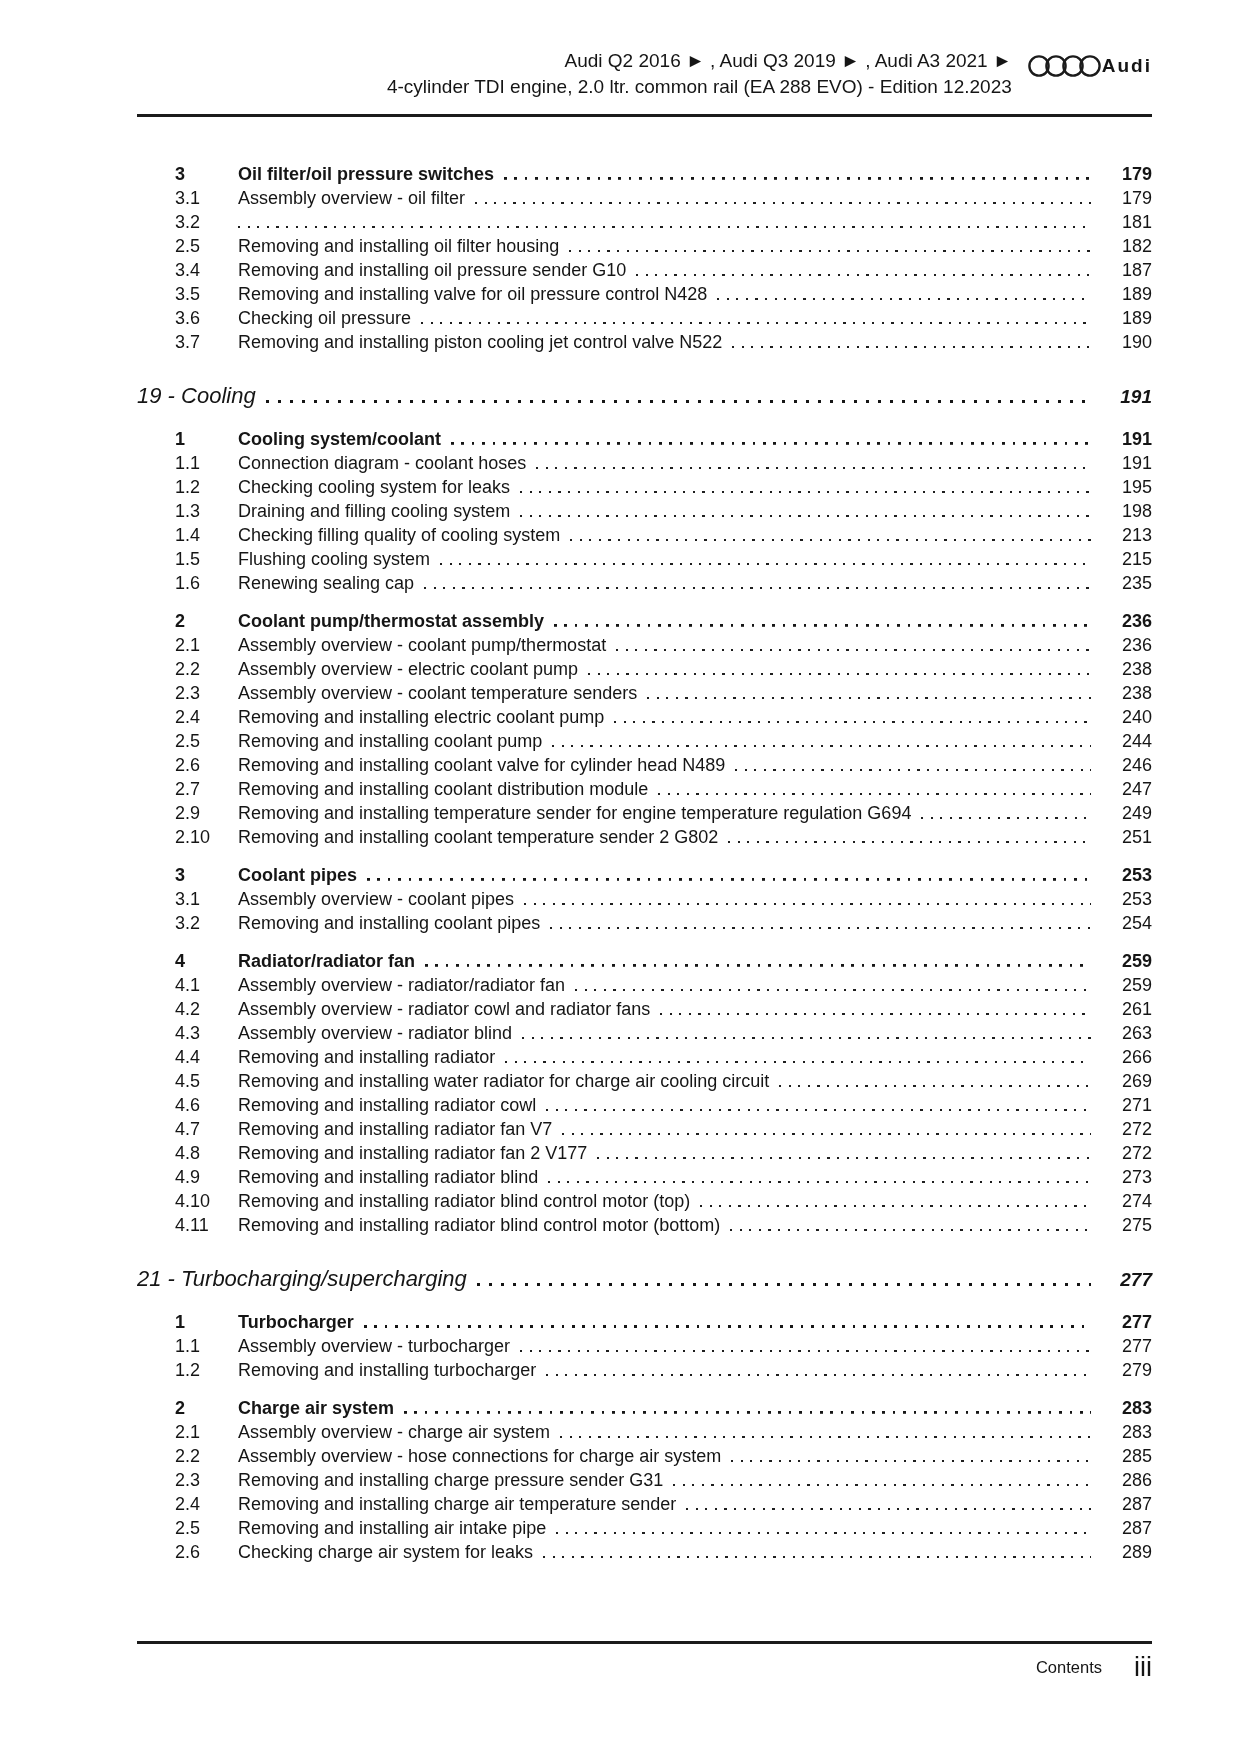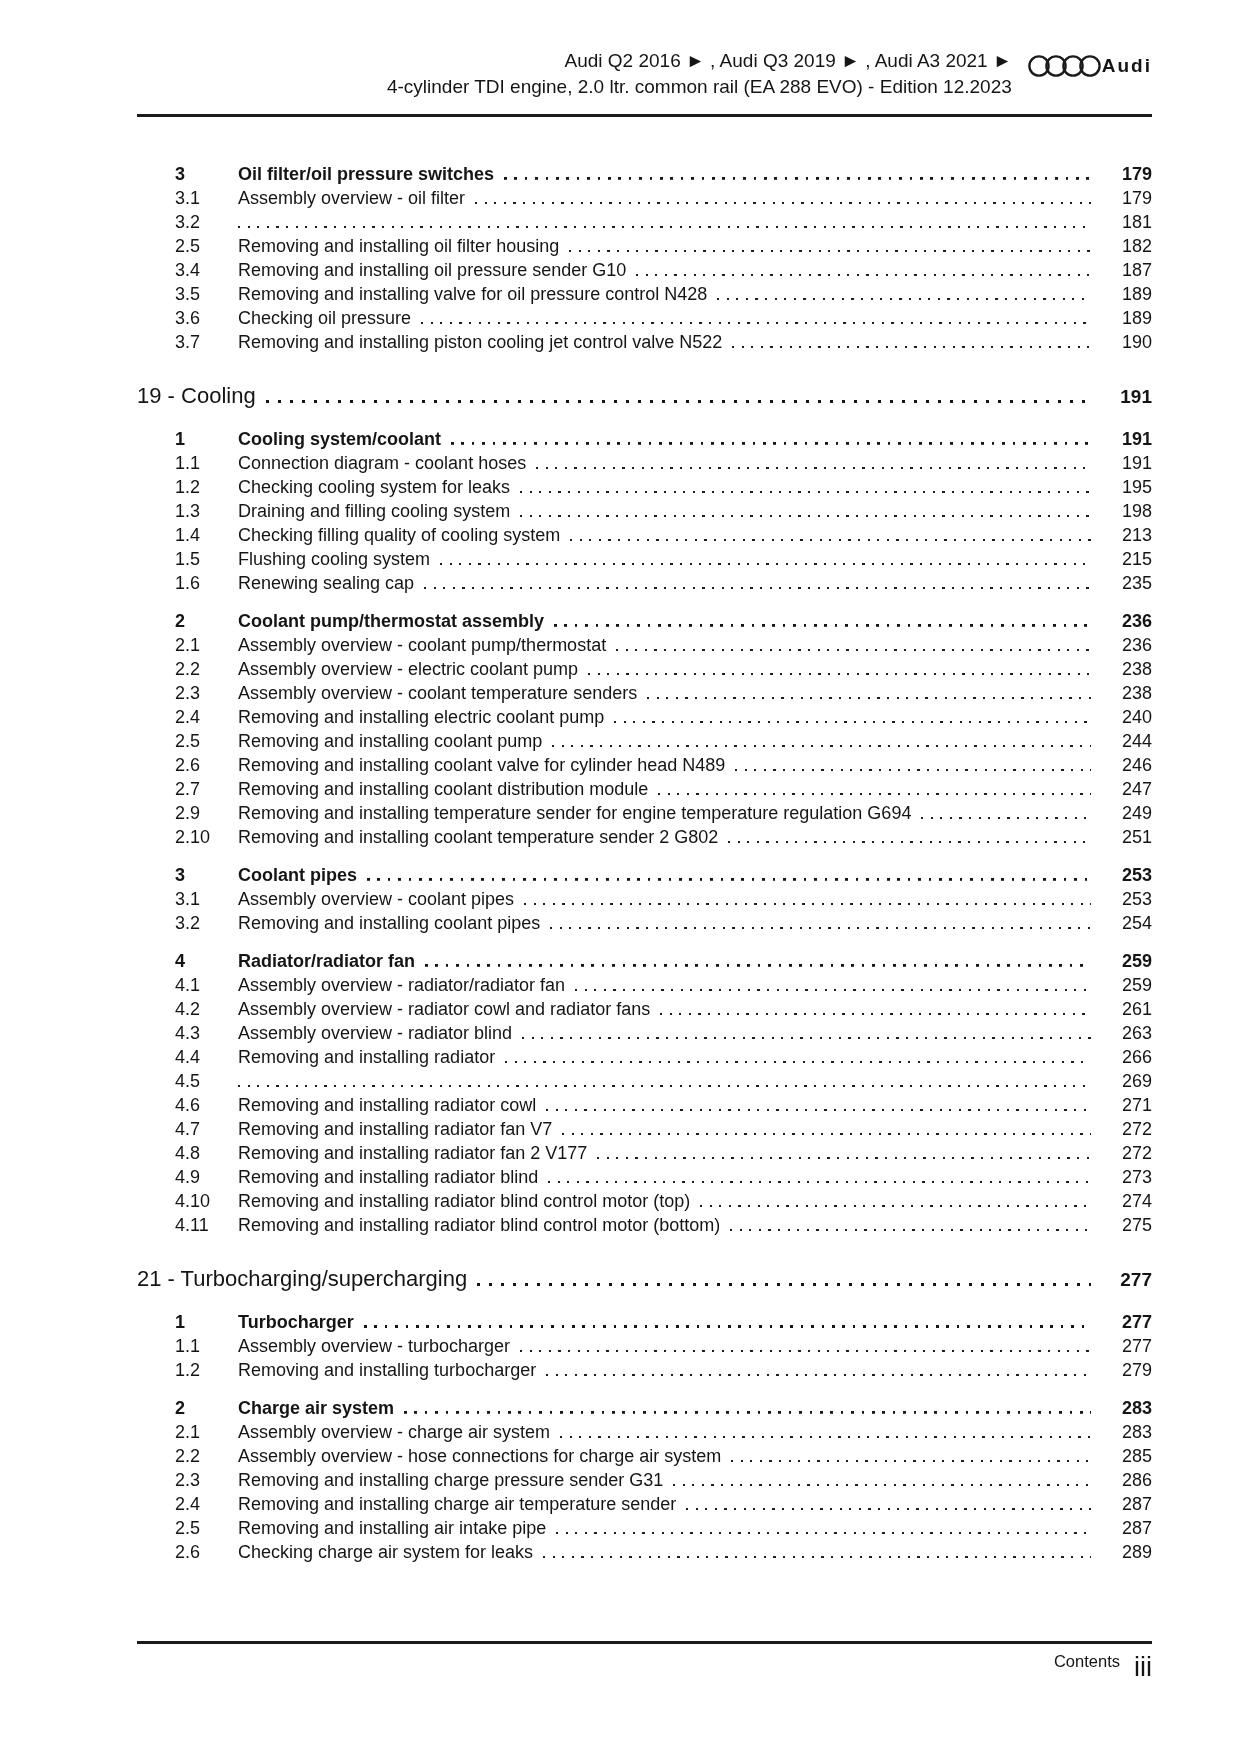--- a/index.html
+++ b/index.html
@@ -39,20 +39,21 @@
     display:flex;align-items:baseline;
     font-size:18px;line-height:24px;
     white-space:nowrap;
   }
   .row.item, .row.section{padding-left:38px;}
   .row.section{font-weight:700;margin-top:14px;}
   .row.chapter{
     font-size:22px;line-height:32px;
     margin-top:26px;margin-bottom:8px;
     padding-left:0;
+    font-style:italic;
   }
   .col-num{flex:0 0 63px;}
   .col-title{flex:0 1 auto;padding-right:10px;overflow:hidden;}
   .leader{
     flex:1 1 10px;height:3px;min-width:8px;
     margin-right:13px;
     background-image:repeating-linear-gradient(90deg,#1e1e1e 0 2.2px,transparent 2.2px 9.6px);
     background-position:left bottom;background-repeat:repeat-x;background-size:100% 2.4px;
   }
   .row.chapter .leader{
@@ -65,21 +66,21 @@
     background-size:100% 2.8px;
   }
   .col-page{flex:0 0 48px;text-align:right;}
   .row.chapter .col-page{font-weight:700;font-size:19px;}
   
   .footer-rule{
     position:absolute;top:1641px;left:137px;right:88px;height:3px;background:#1b1b1b;
   }
   .footer{
     position:absolute;top:1652px;right:88px;
-    display:flex;align-items:flex-start;column-gap:14px;
+    display:flex;align-items:center;column-gap:32px;
   }
   .footer-label{font-size:16.5px;}
   .footer-page{font-size:27px;line-height:30px;}
 </style>
 </head>
 <body>
 
 <div class="page">
 
   <div class="header">
@@ -302,20 +303,21 @@
         <span class="col-page">263</span>
       </div>
       <div class="row item">
         <span class="col-num">4.4</span>
         <span class="col-title">Removing and installing radiator</span>
         <span class="leader"></span>
         <span class="col-page">266</span>
       </div>
       <div class="row item">
         <span class="col-num">4.5</span>
+        <span class="col-title">Removing and installing water radiator for charge air cooling circuit</span>
         <span class="leader"></span>
         <span class="col-page">269</span>
       </div>
       <div class="row item">
         <span class="col-num">4.6</span>
         <span class="col-title">Removing and installing radiator cowl</span>
         <span class="leader"></span>
         <span class="col-page">271</span>
       </div>
       <div class="row item">

